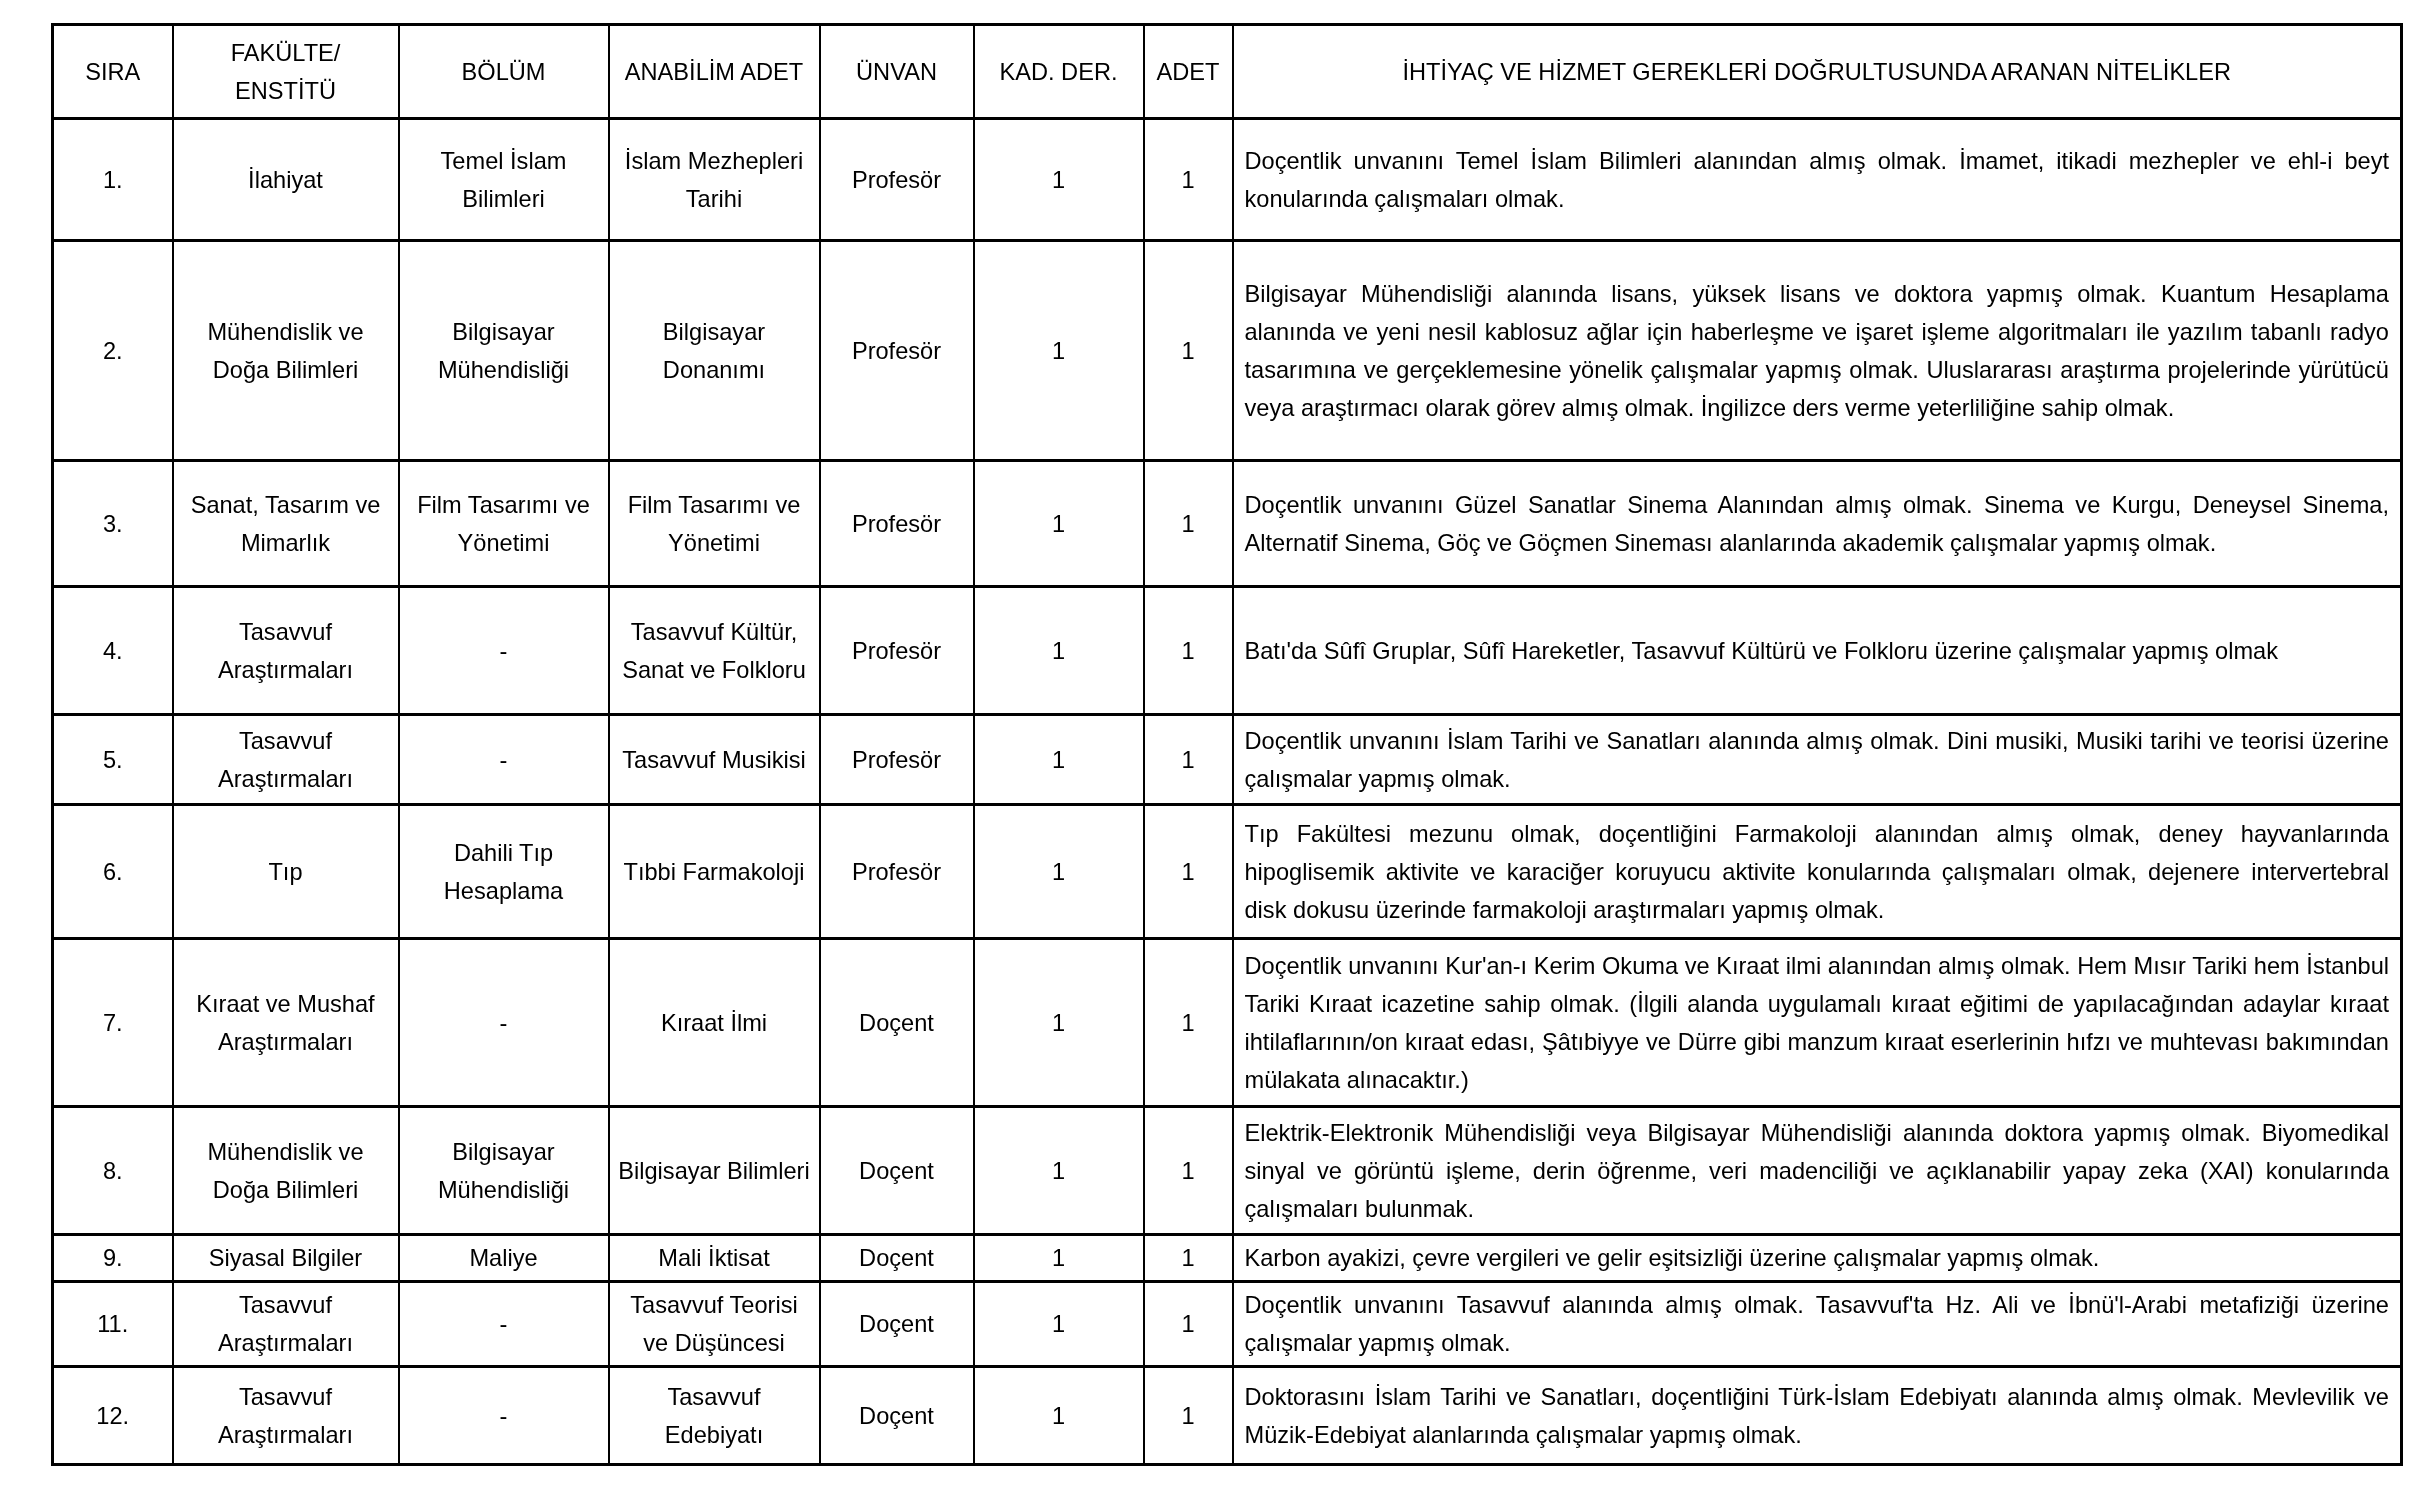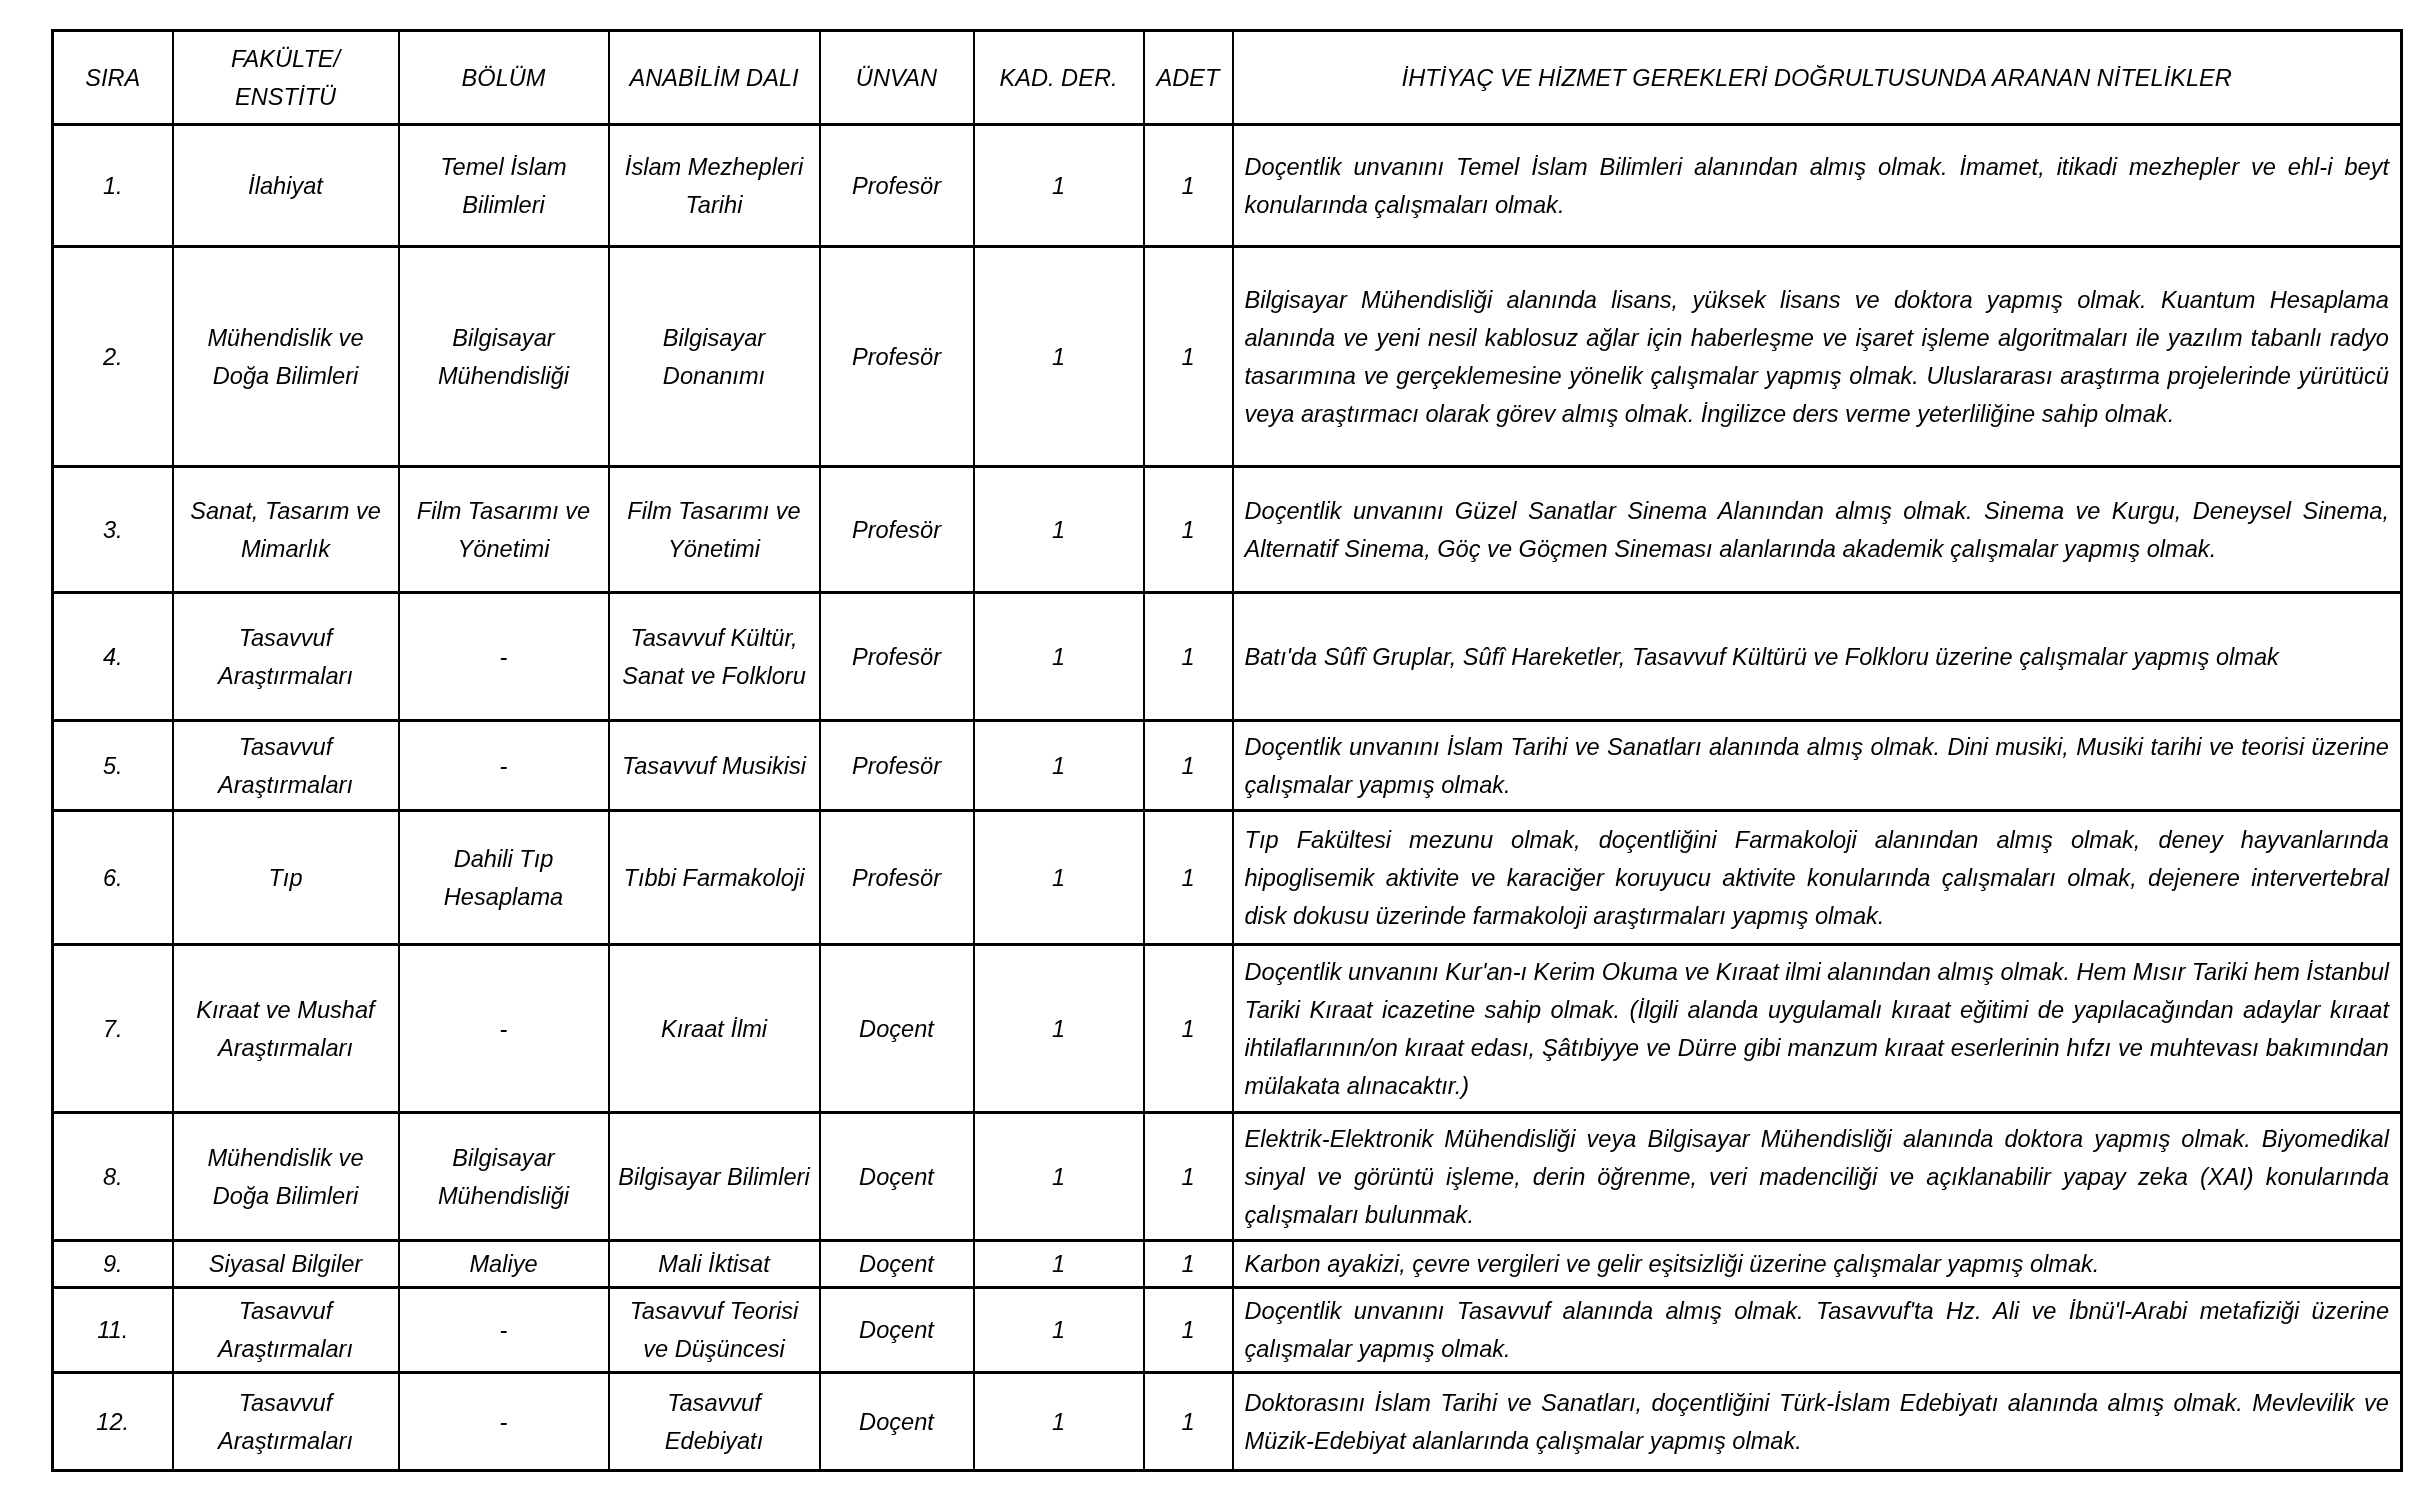--- a/index.html
+++ b/index.html
@@ -7,22 +7,21 @@
   body {
     width: 2426px;
     height: 1512px;
     position: relative;
     font-family: "Liberation Sans", sans-serif;
     color: #000000;
   }
   .doc {
     position: absolute;
     left: 51px;
-    top: 29px;
-    font-style: italic;
+    top: 23px;
   }
   table.positions {
     border-collapse: collapse;
     table-layout: fixed;
     width: 2350px;
     background: #ffffff;
     border: 3.9px solid #000000;
   }
   th, td {
     border-left: 2.4px solid #000000;
@@ -70,21 +69,21 @@
       <col style="width:170px">
       <col style="width:89px">
       <col style="width:1169px">
     </colgroup>
     <thead>
       <tr>
         <th>SIRA</th>
         <th class="h-fakulte">FAKÜLTE/
 ENSTİTÜ</th>
         <th>BÖLÜM</th>
-        <th>ANABİLİM DALI</th>
+        <th>ANABİLİM ADET</th>
         <th>ÜNVAN</th>
         <th>KAD. DER.</th>
         <th>ADET</th>
         <th>İHTİYAÇ VE HİZMET GEREKLERİ DOĞRULTUSUNDA ARANAN NİTELİKLER</th>
       </tr>
     </thead>
     <tbody id="table-body">
         <tr>
           <td class="cell-sira">1.</td>
           <td class="cell-fakulte_enstitu">İlahiyat</td>

